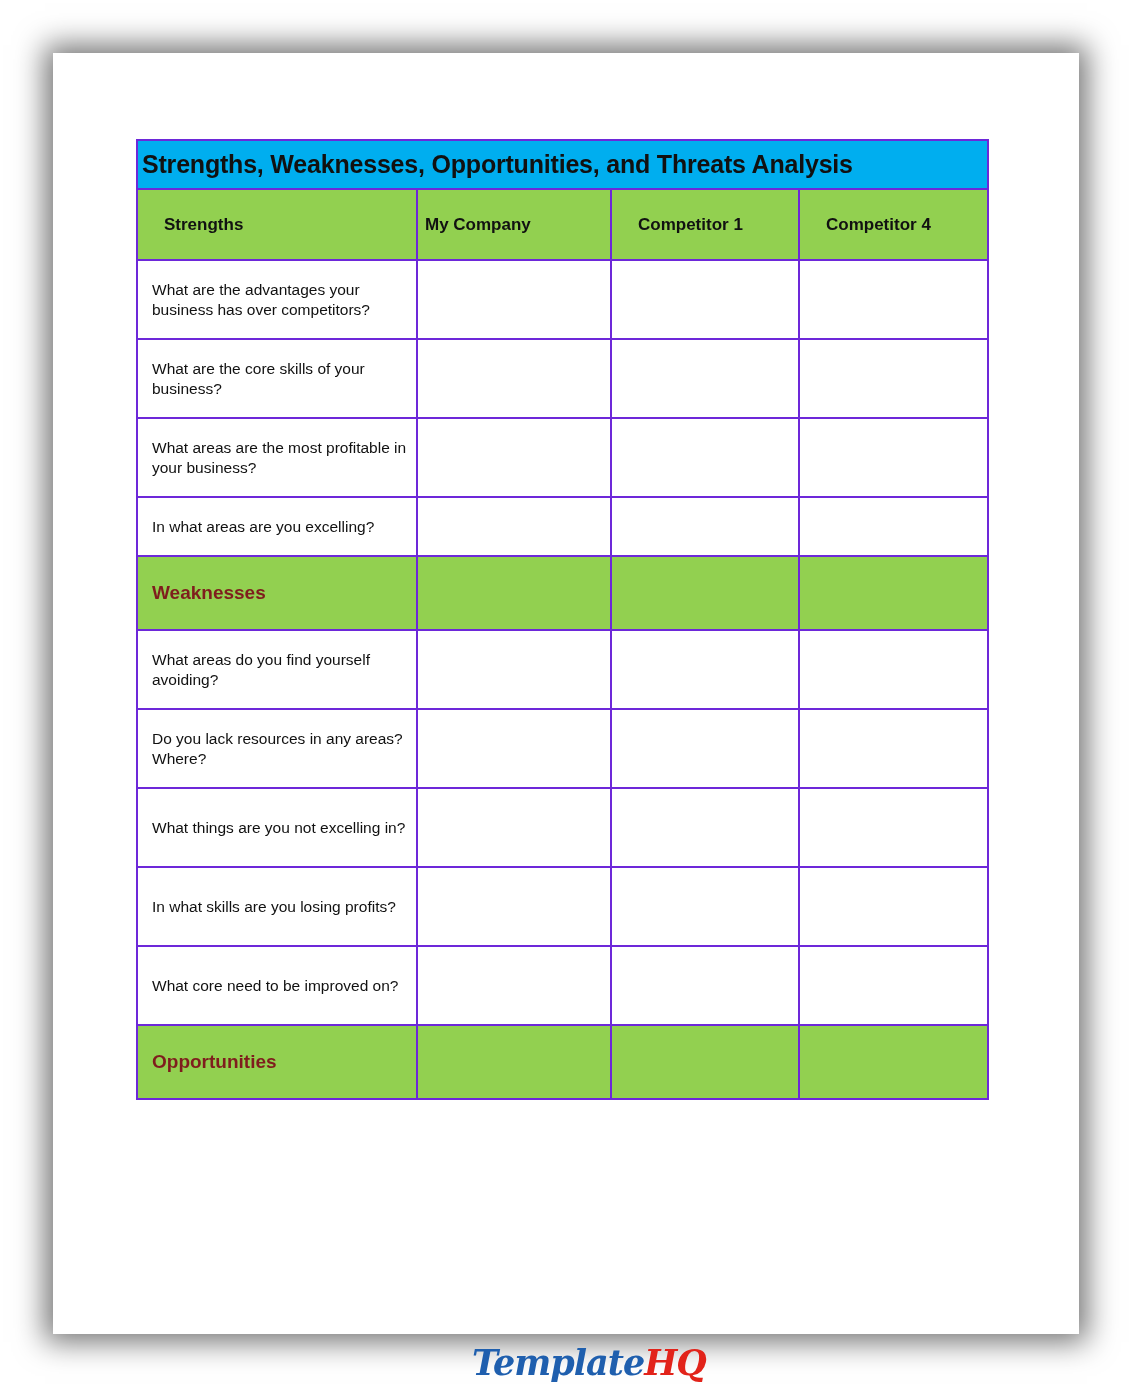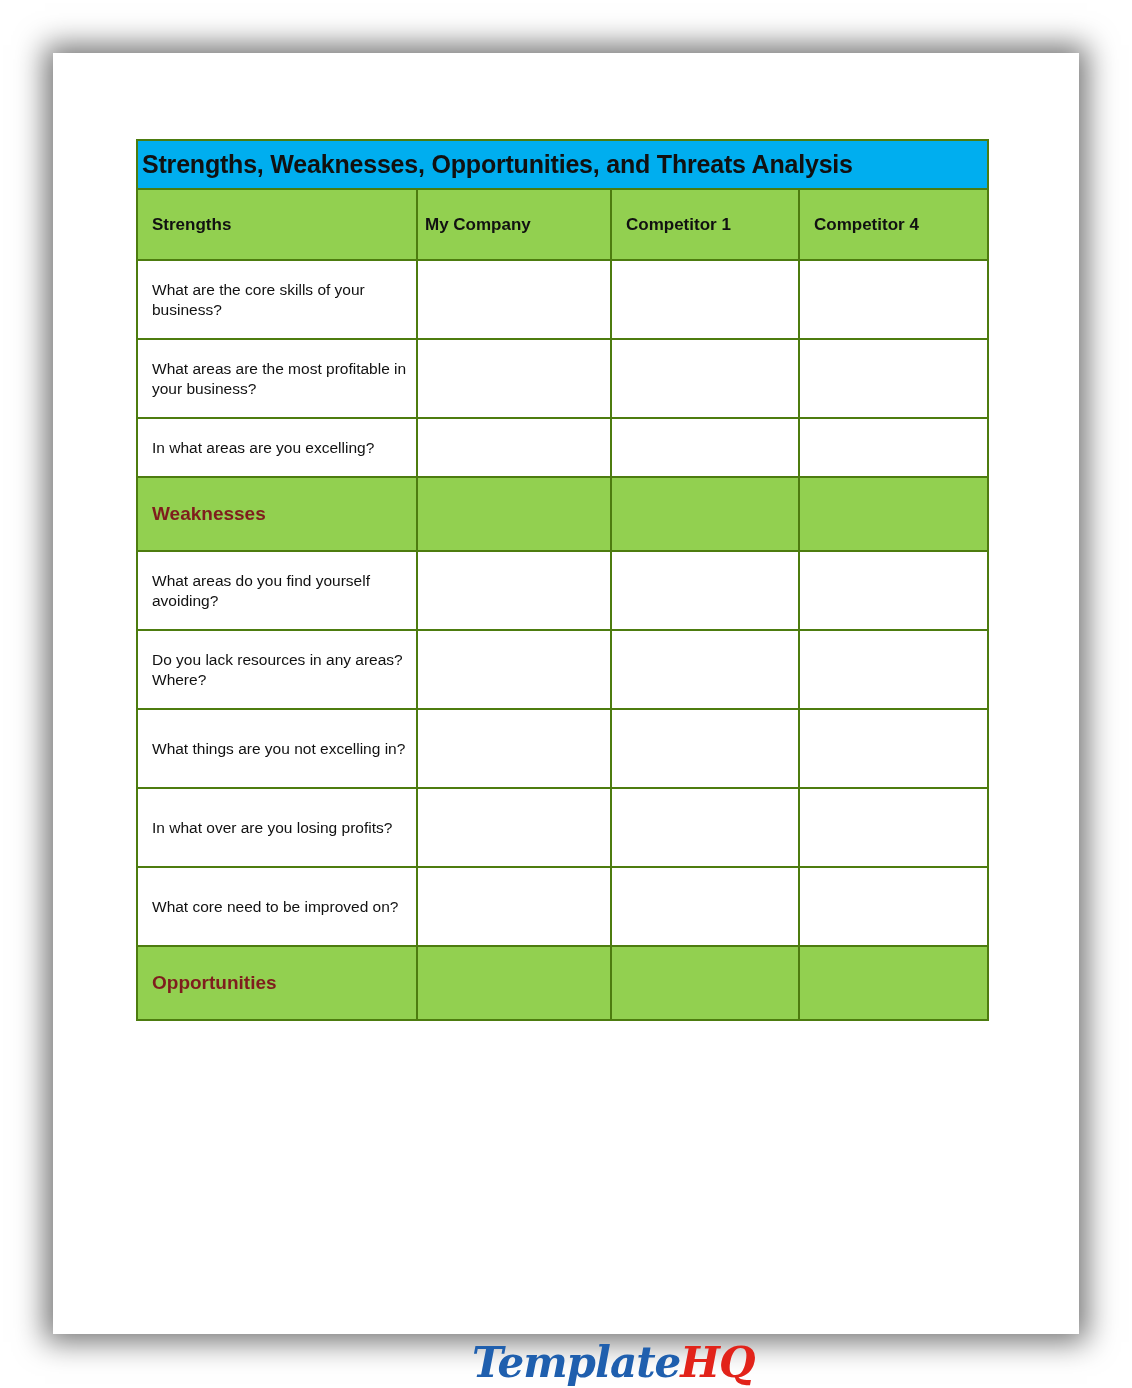--- a/index.html
+++ b/index.html
@@ -11,38 +11,38 @@
   .page {
     position: absolute; left: 53px; top: 53px; width: 1026px; height: 1281px;
     background: #ffffff;
     box-shadow: 0 0 28px 8px rgba(0,0,0,0.55);
   }
   table.swot {
     position: absolute; left: 83px; top: 86px;
     width: 851px; border-collapse: collapse; table-layout: fixed;
   }
   table.swot td, table.swot th {
-    border: 2px solid #4d7c0f; padding: 0; vertical-align: middle; text-align: left;
+    border: 2px solid #6d28d9; padding: 0; vertical-align: middle; text-align: left;
   }
   .title-cell {
     background: #00aeef; height: 47px;
     font-size: 25px; font-weight: bold; color: #111111;
     padding-left: 4px !important; letter-spacing: -0.2px;
   }
   .hdr td { background: #92d050; height: 69px; font-weight: bold; font-size: 17px; color: #111; }
-  .hdr td span { display: block; padding-left: 14px; }
+  .hdr td span { display: block; padding-left: 26px; }
   .hdr td.c1 span { padding-left: 7px; }
   .sec td { background: #92d050; height: 72px; font-weight: bold; font-size: 19px; color: #7f1d1d; }
   .sec td span { display: block; padding-left: 14px; }
   .q td { background: #fff; height: 77px; font-size: 15.5px; color: #111; line-height: 20px; }
   .q.short td { height: 57px; }
   .q td .qt { display: block; padding-left: 14px; padding-right: 6px; }
   .brand {
     position: absolute; left: 472px; top: 1341px; height: 44px;
-    font-family: "DejaVu Serif", serif; font-weight: bold; font-size: 42px;
+    font-family: "DejaVu Serif", serif; font-weight: bold; font-size: 35px;
     letter-spacing: -1px; line-height: 44px; font-style: italic;
   }
   .brand .a { color: #1f5fae; }
   .brand .b { color: #e2231a; }
 </style>
 </head>
 <body>
 
 <div class="page">
   <table class="swot">
@@ -64,20 +64,28 @@
             <span>My Company</span>
           </td>
         <td>
             <span>Competitor 1</span>
           </td>
         <td>
             <span>Competitor 4</span>
           </td>
       </tr>
 
+      <tr class="q">
+        <td>
+            <span class="qt">What are the advantages your business has over competitors?</span>
+          </td>
+        <td></td>
+        <td></td>
+        <td></td>
+      </tr>
       <tr class="q">
         <td>
             <span class="qt">What are the core skills of your business?</span>
           </td>
         <td></td>
         <td></td>
         <td></td>
       </tr>
       <tr class="q">
         <td>
@@ -124,21 +132,21 @@
       <tr class="q">
         <td>
             <span class="qt">What things are you not excelling in?</span>
           </td>
         <td></td>
         <td></td>
         <td></td>
       </tr>
       <tr class="q">
         <td>
-            <span class="qt">In what over are you losing profits?</span>
+            <span class="qt">In what skills are you losing profits?</span>
           </td>
         <td></td>
         <td></td>
         <td></td>
       </tr>
       <tr class="q">
         <td>
             <span class="qt">What core need to be improved on?</span>
           </td>
         <td></td>

